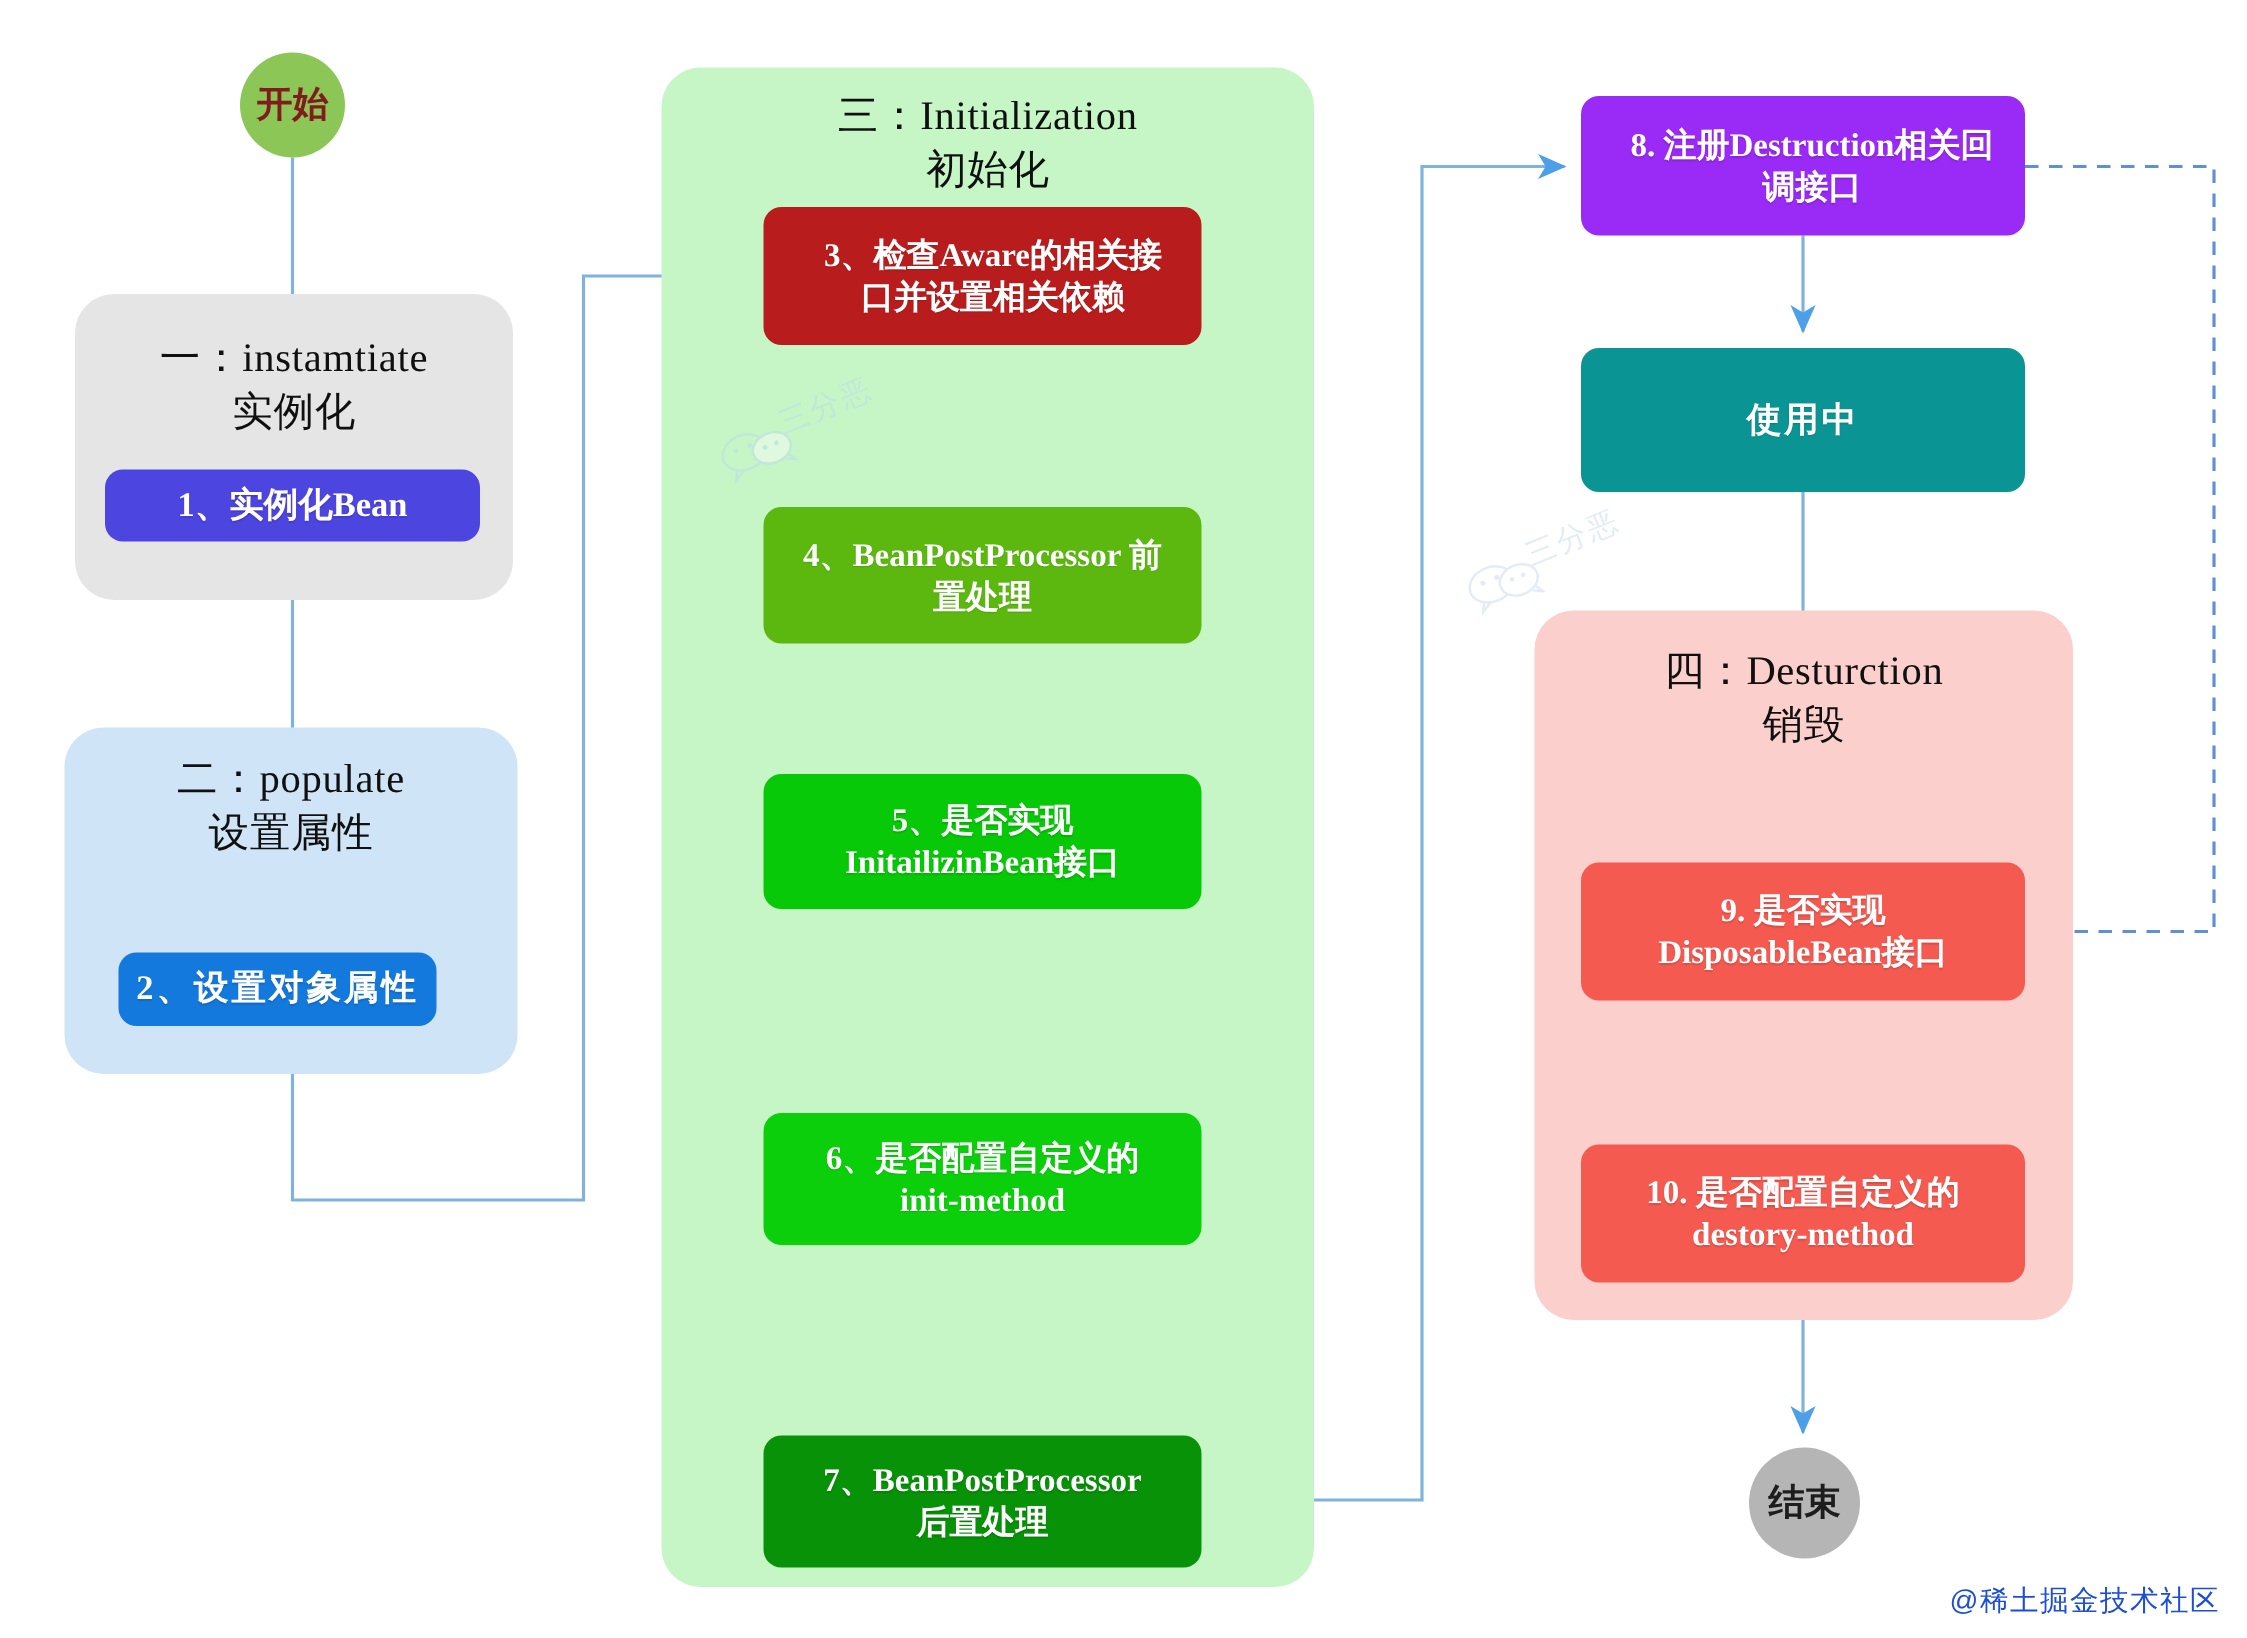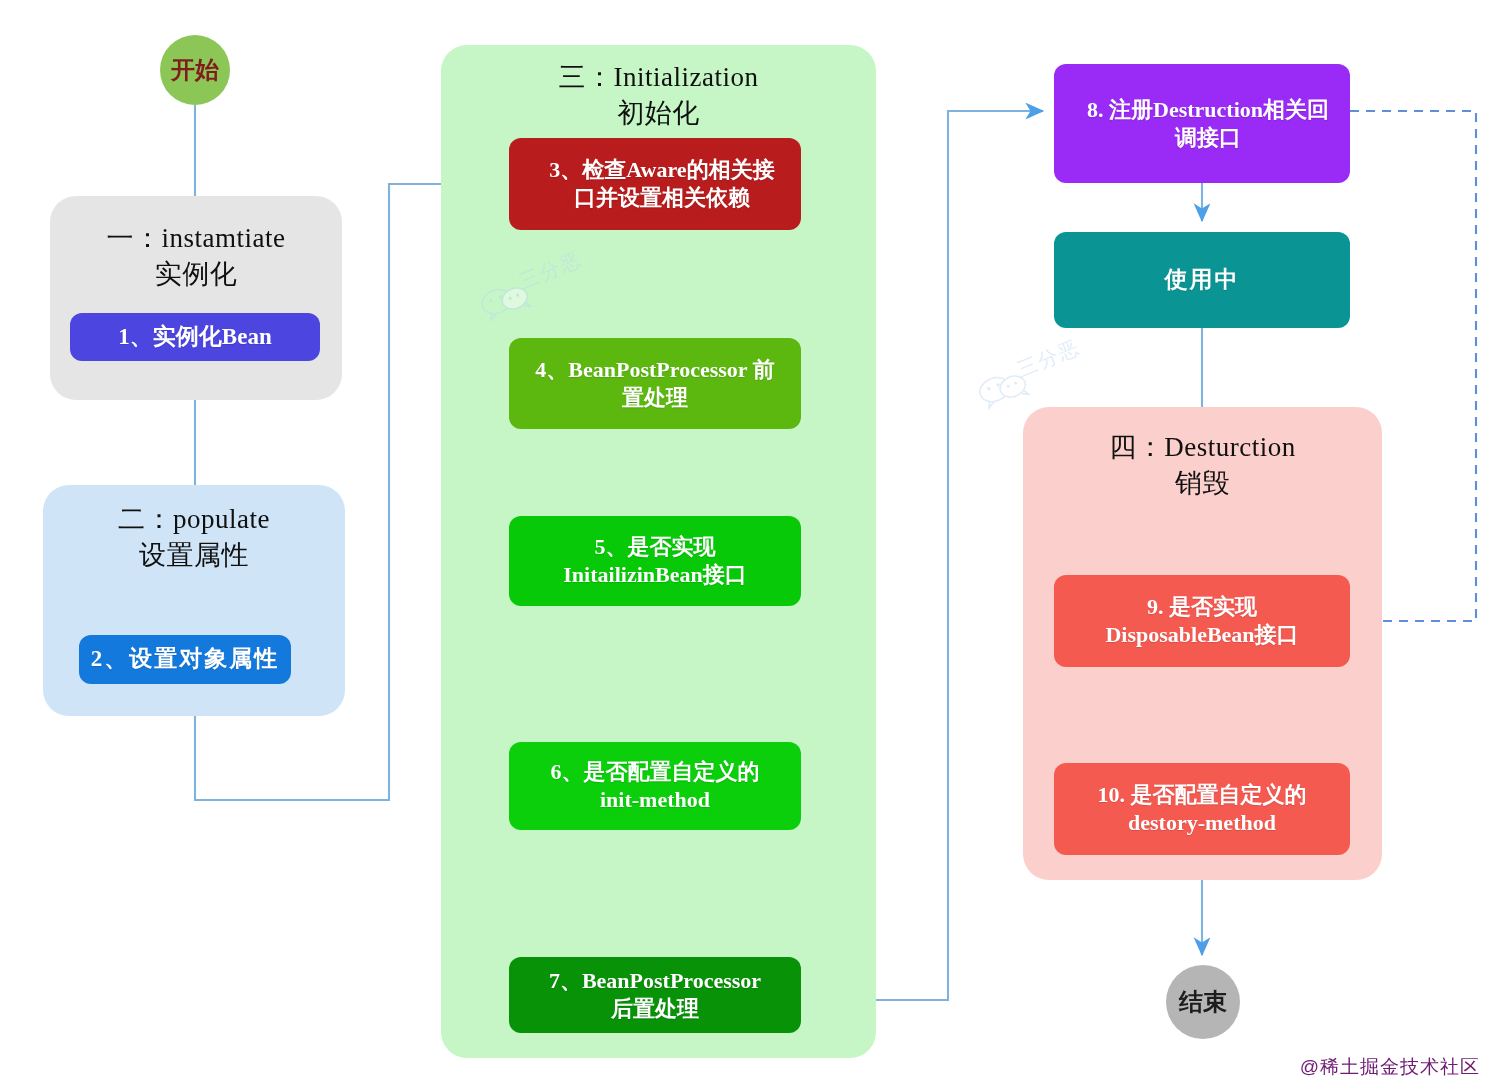--- a/index.html
+++ b/index.html
@@ -66,21 +66,21 @@
     position: absolute; left: 46px; top: -6px;
     font-size: 20px; color: #b9d4ef;
     font-family: "Liberation Serif", serif;
     letter-spacing: 2px;
     white-space: nowrap;
   }
   .wm-corner {
     position: absolute;
     right: 18px; bottom: 12px;
     font-size: 19px;
-    color: #701a75;
+    color: #1d4ed8;
     letter-spacing: 1px;
     font-family: "Liberation Sans", sans-serif;
   }
 </style>
 </head>
 <body>
 
 <div id="stage">
 
   <svg id="wires" viewBox="0 0 1498 1092">
@@ -154,26 +154,26 @@
 置处理</span>
   </div>
   <div class="node pill" style="left:509px; top:516px; width:292px; height:90px; background:#08c908; font-size:22px;">
     <span>5、是否实现
 InitailizinBean接口</span>
   </div>
   <div class="node pill" style="left:509px; top:742px; width:292px; height:88px; background:#0bcf0b; font-size:22px;">
     <span>6、是否配置自定义的
 init-method</span>
   </div>
-  <div class="node pill" style="left:509px; top:957px; width:292px; height:76px; background:#089208; font-size:22px;">
+  <div class="node pill" style="left:509px; top:957px; width:292px; height:88px; background:#089208; font-size:22px;">
     <span>7、BeanPostProcessor
 后置处理</span>
   </div>
 
-  <div class="node pill" style="left:1054px; top:64px; width:296px; height:119px; background:#9a2af5; font-size:22px;padding-left:22px;">
+  <div class="node pill" style="left:1054px; top:64px; width:296px; height:93px; background:#9a2af5; font-size:22px;padding-left:22px;">
     <span>8. 注册Destruction相关回
 调接口</span>
   </div>
 
   <div class="node pill" style="left:1054px; top:232px; width:296px; height:96px; background:#0b9494; font-size:23px;">
     <span style="letter-spacing:2px;">使用中</span>
   </div>
 
   <div class="group-box" style="left:1023px; top:407px; width:359px; height:473px; background:#fbcfcb;">
     <div class="group-title" style="top:22px;">四：Desturction

